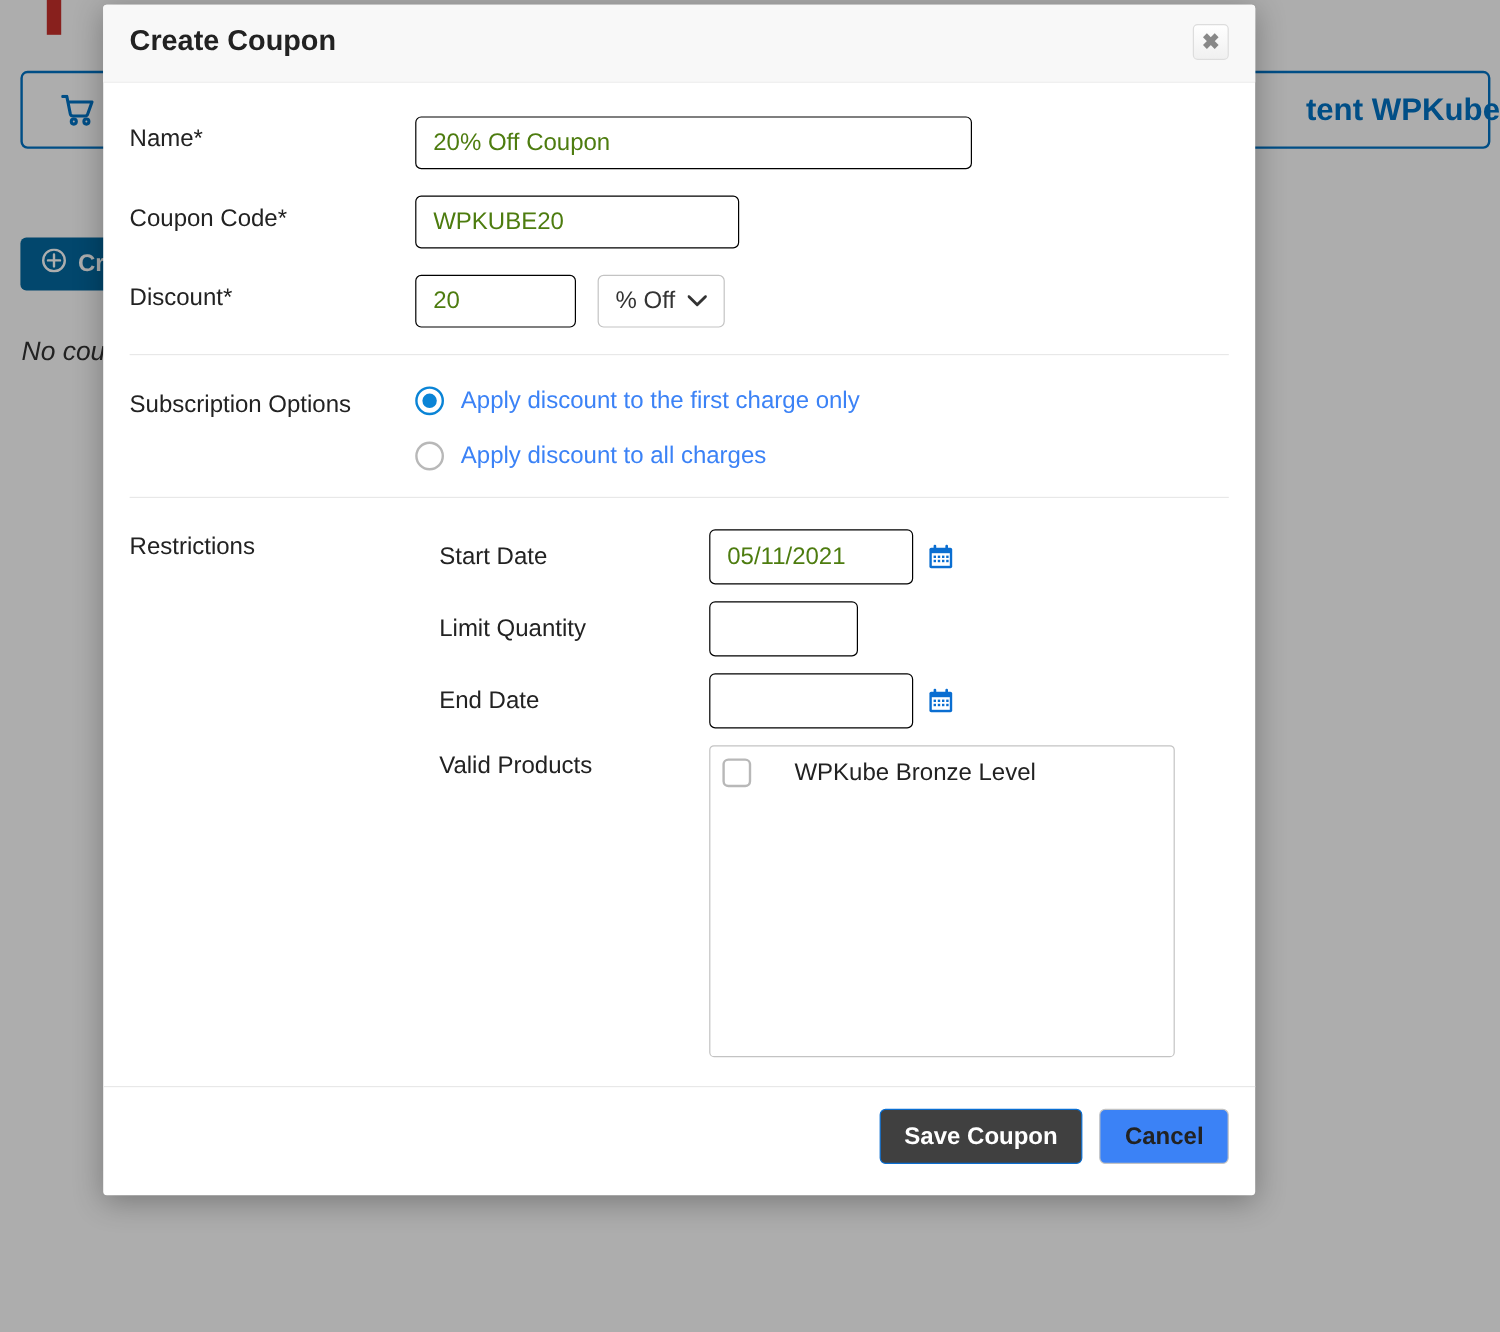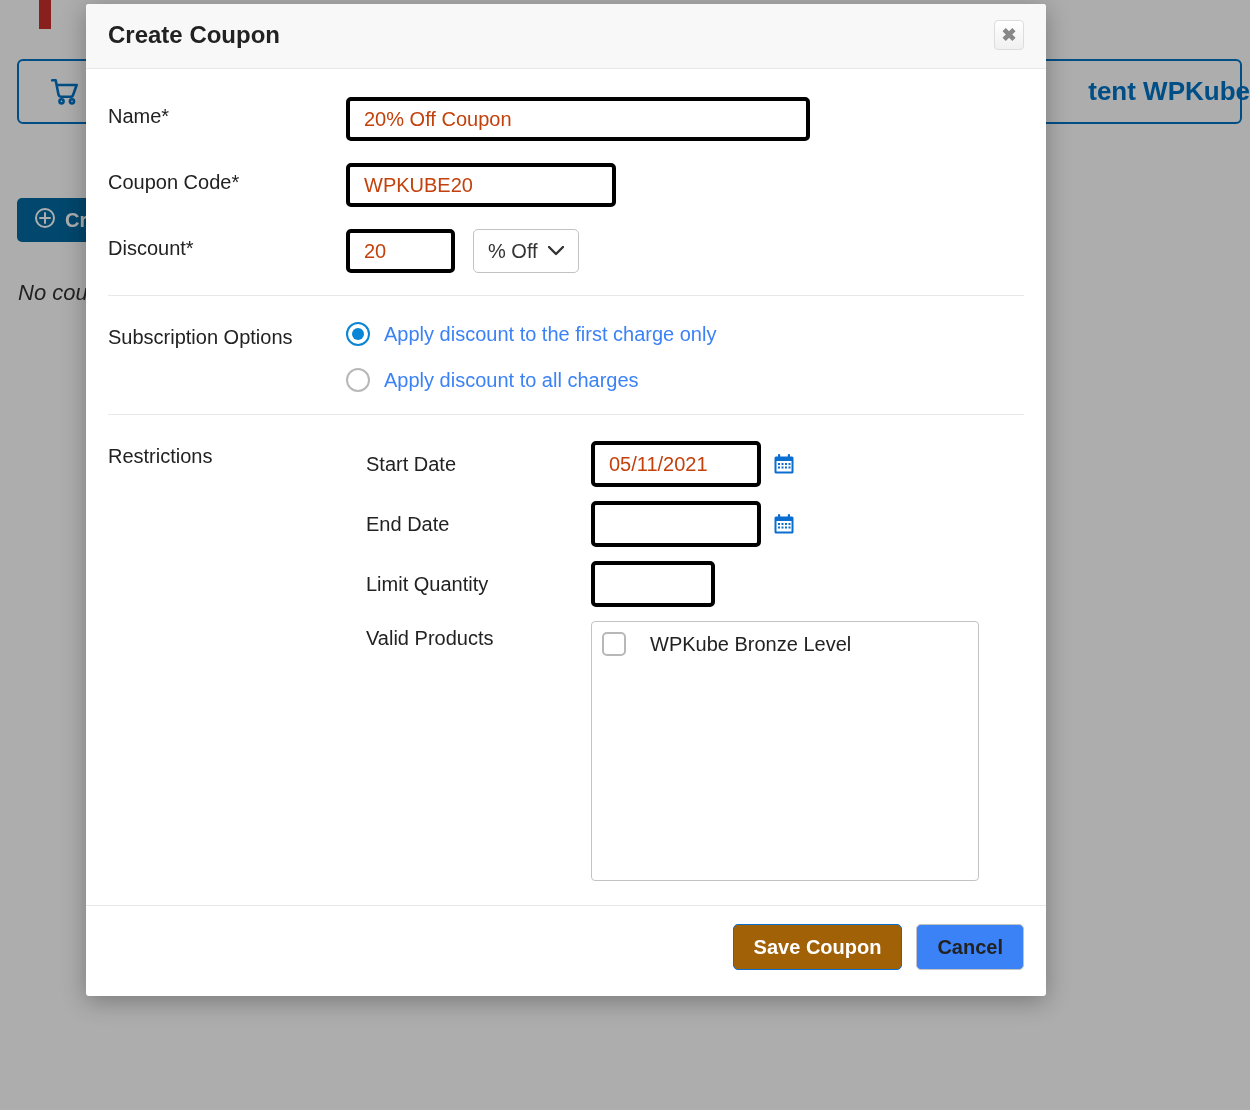--- a/index.html
+++ b/index.html
@@ -97,30 +97,30 @@
     margin-bottom: 22px;
   }
   .form-label {
     width: 238px;
     font-size: 20px;
     color: #222;
     padding-top: 8px;
   }
   .text-input {
     height: 44px;
-    border: 4px solid #000000;
+    border: 1px solid #000000;
     border-radius: 5px;
     padding: 0 14px;
     font-size: 20px;
-    color: #c2410c;
+    color: #4d7c0f;
     outline: none;
   }
   .name-input { width: 464px; }
   .code-input { width: 270px; }
-  .disc-input { width: 109px; }
+  .disc-input { width: 134px; }
   .select-box {
     height: 44px;
     border: 1px solid #c3c3c3;
     border-radius: 5px;
     padding: 0 14px;
     font-size: 20px;
     color: #333;
     display: inline-flex; align-items: center; gap: 10px;
     margin-left: 18px;
     cursor: pointer;
@@ -149,38 +149,38 @@
   .inner-label { width: 225px; font-size: 20px; color: #222; }
   .date-input { width: 170px; height: 46px; }
   .qty-input { width: 124px; height: 46px; }
   .cal-icon { margin-left: 12px; color: #0a6ed1; cursor: pointer; }
   .cal-icon svg { display:block; }
   .products-box {
     width: 388px; height: 260px;
     border: 1px solid #c3c3c3; border-radius: 4px;
     padding: 10px;
   }
-  .prod-row { display: flex; align-items: center; gap: 24px; }
+  .prod-row { display: flex; align-items: center; gap: 36px; }
   .checkbox {
     width: 24px; height: 24px;
     border: 2px solid #b8b8b8; border-radius: 5px;
     cursor: pointer; background:#fff;
   }
   .prod-label { font-size: 20px; color: #222; }
   .modal-footer {
     border-top: 1px solid #e8e8e8;
     padding: 18px 22px 26px;
     display: flex; justify-content: flex-end; gap: 14px;
   }
   .btn {
     height: 46px; padding: 0 20px;
     border-radius: 5px; font-size: 20px; font-weight: 600;
     cursor: pointer; display: inline-flex; align-items: center; justify-content: center;
   }
-  .btn-primary { background: #a16207; color: #fff; border: 1px solid #0a6ed1; }
+  .btn-primary { background: #404040; color: #fff; border: 1px solid #0a6ed1; }
   .btn-default { background: #3b82f6; color: #222; border: 1px solid #c3c3c3; }
 </style>
 </head>
 <body>
 
 <div class="backdrop">
   <div class="bg-accent-bar"></div>
   <div class="bg-cart-btn">
     <span class="cart-icon">
       <svg width="28" height="26" viewBox="0 0 24 22" fill="none" stroke="#0073c6" stroke-width="2.2" stroke-linecap="round" stroke-linejoin="round">
@@ -277,20 +277,25 @@
                   <rect x="5" y="13.5" width="2" height="2"></rect>
                   <rect x="8.5" y="13.5" width="2" height="2"></rect>
                   <rect x="12" y="13.5" width="2" height="2"></rect>
                   <rect x="15.5" y="13.5" width="2" height="2"></rect>
                 </g>
               </svg>
           </span>
         </div>
 
         <div class="inner-row">
+          <div class="inner-label">Limit Quantity</div>
+          <input class="text-input qty-input" value="" style="">
+        </div>
+
+        <div class="inner-row">
           <div class="inner-label">End Date</div>
           <input class="text-input date-input" value="" style="">
           <span class="cal-icon">
             <svg width="22" height="22" viewBox="0 0 22 22">
                 <rect x="1.5" y="3.5" width="19" height="17" rx="1.5" fill="#0a6ed1"></rect>
                 <rect x="3.5" y="8" width="15" height="10.5" fill="#fff"></rect>
                 <rect x="5" y="1" width="2.2" height="4" rx="1" fill="#0a6ed1"></rect>
                 <rect x="14.8" y="1" width="2.2" height="4" rx="1" fill="#0a6ed1"></rect>
                 <g fill="#0a6ed1">
                   <rect x="5" y="10" width="2" height="2"></rect>
@@ -299,25 +304,20 @@
                   <rect x="15.5" y="10" width="2" height="2"></rect>
                   <rect x="5" y="13.5" width="2" height="2"></rect>
                   <rect x="8.5" y="13.5" width="2" height="2"></rect>
                   <rect x="12" y="13.5" width="2" height="2"></rect>
                   <rect x="15.5" y="13.5" width="2" height="2"></rect>
                 </g>
               </svg>
           </span>
         </div>
 
-        <div class="inner-row">
-          <div class="inner-label">Limit Quantity</div>
-          <input class="text-input qty-input" value="" style="">
-        </div>
-
         <div class="inner-row" style="align-items:flex-start;">
           <div class="inner-label" style="padding-top:6px;">Valid Products</div>
           <div class="products-box">
             <div class="prod-row">
               <div class="checkbox"></div>
               <div class="prod-label">WPKube Bronze Level</div>
             </div>
           </div>
         </div>
 

